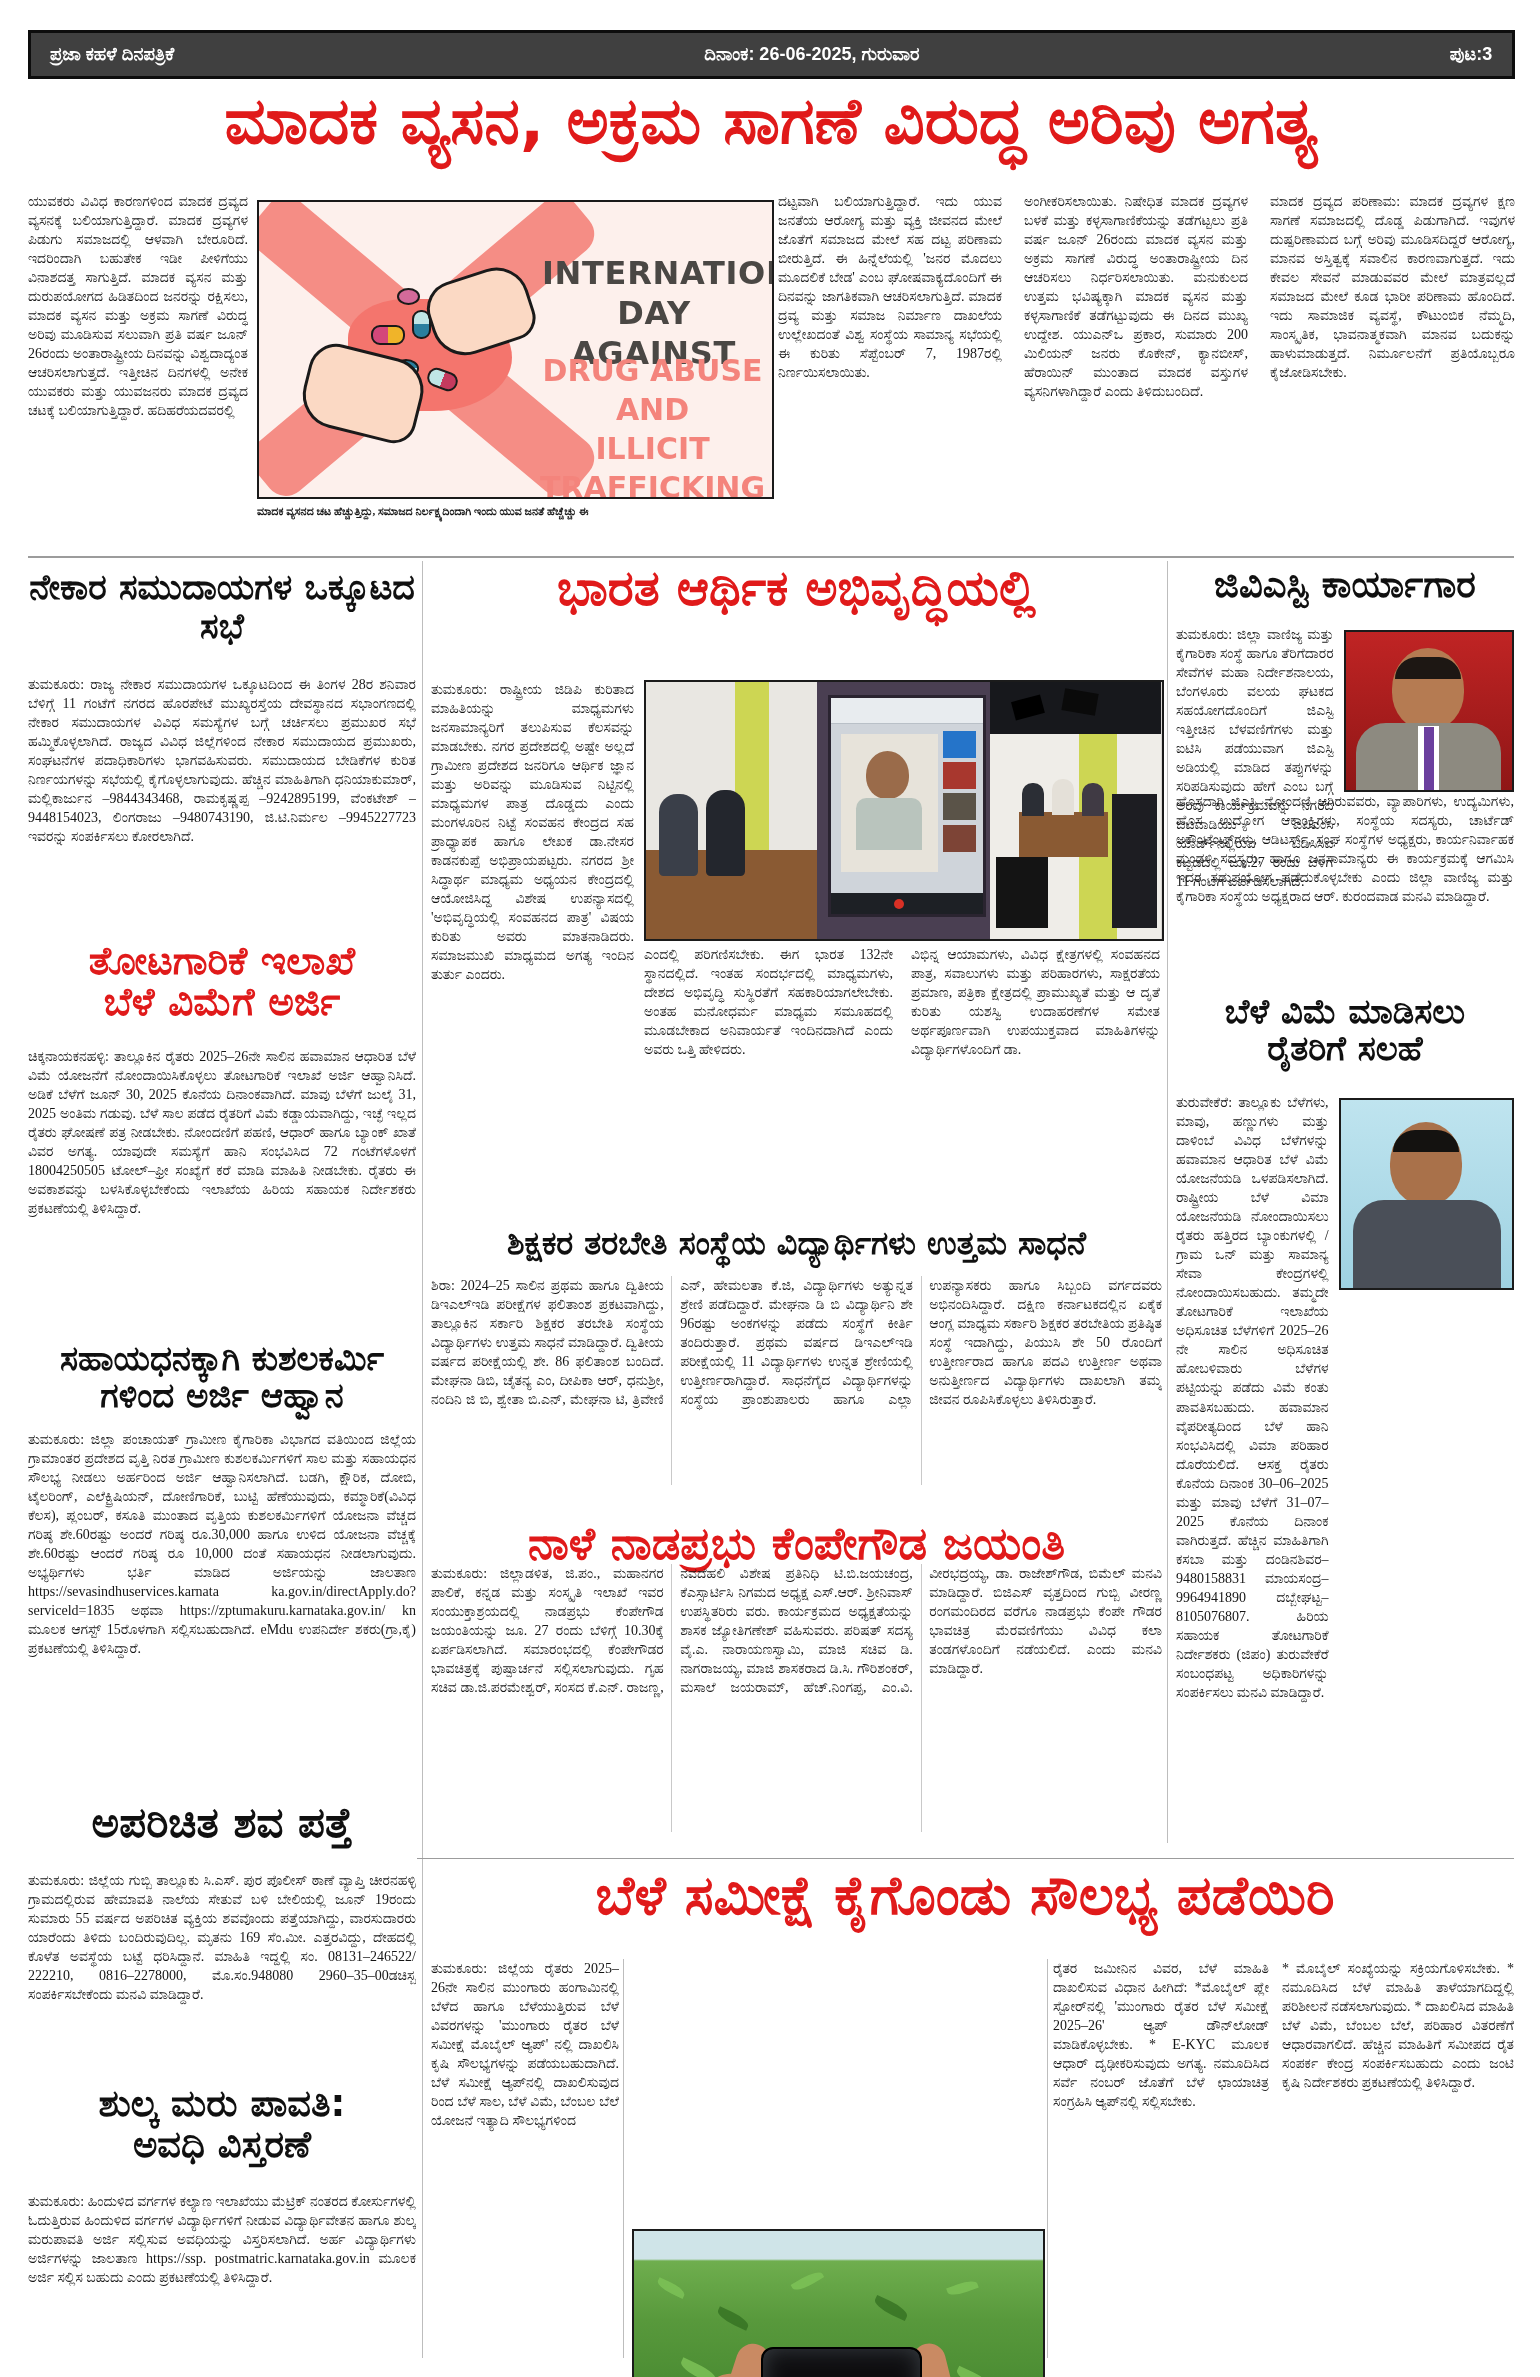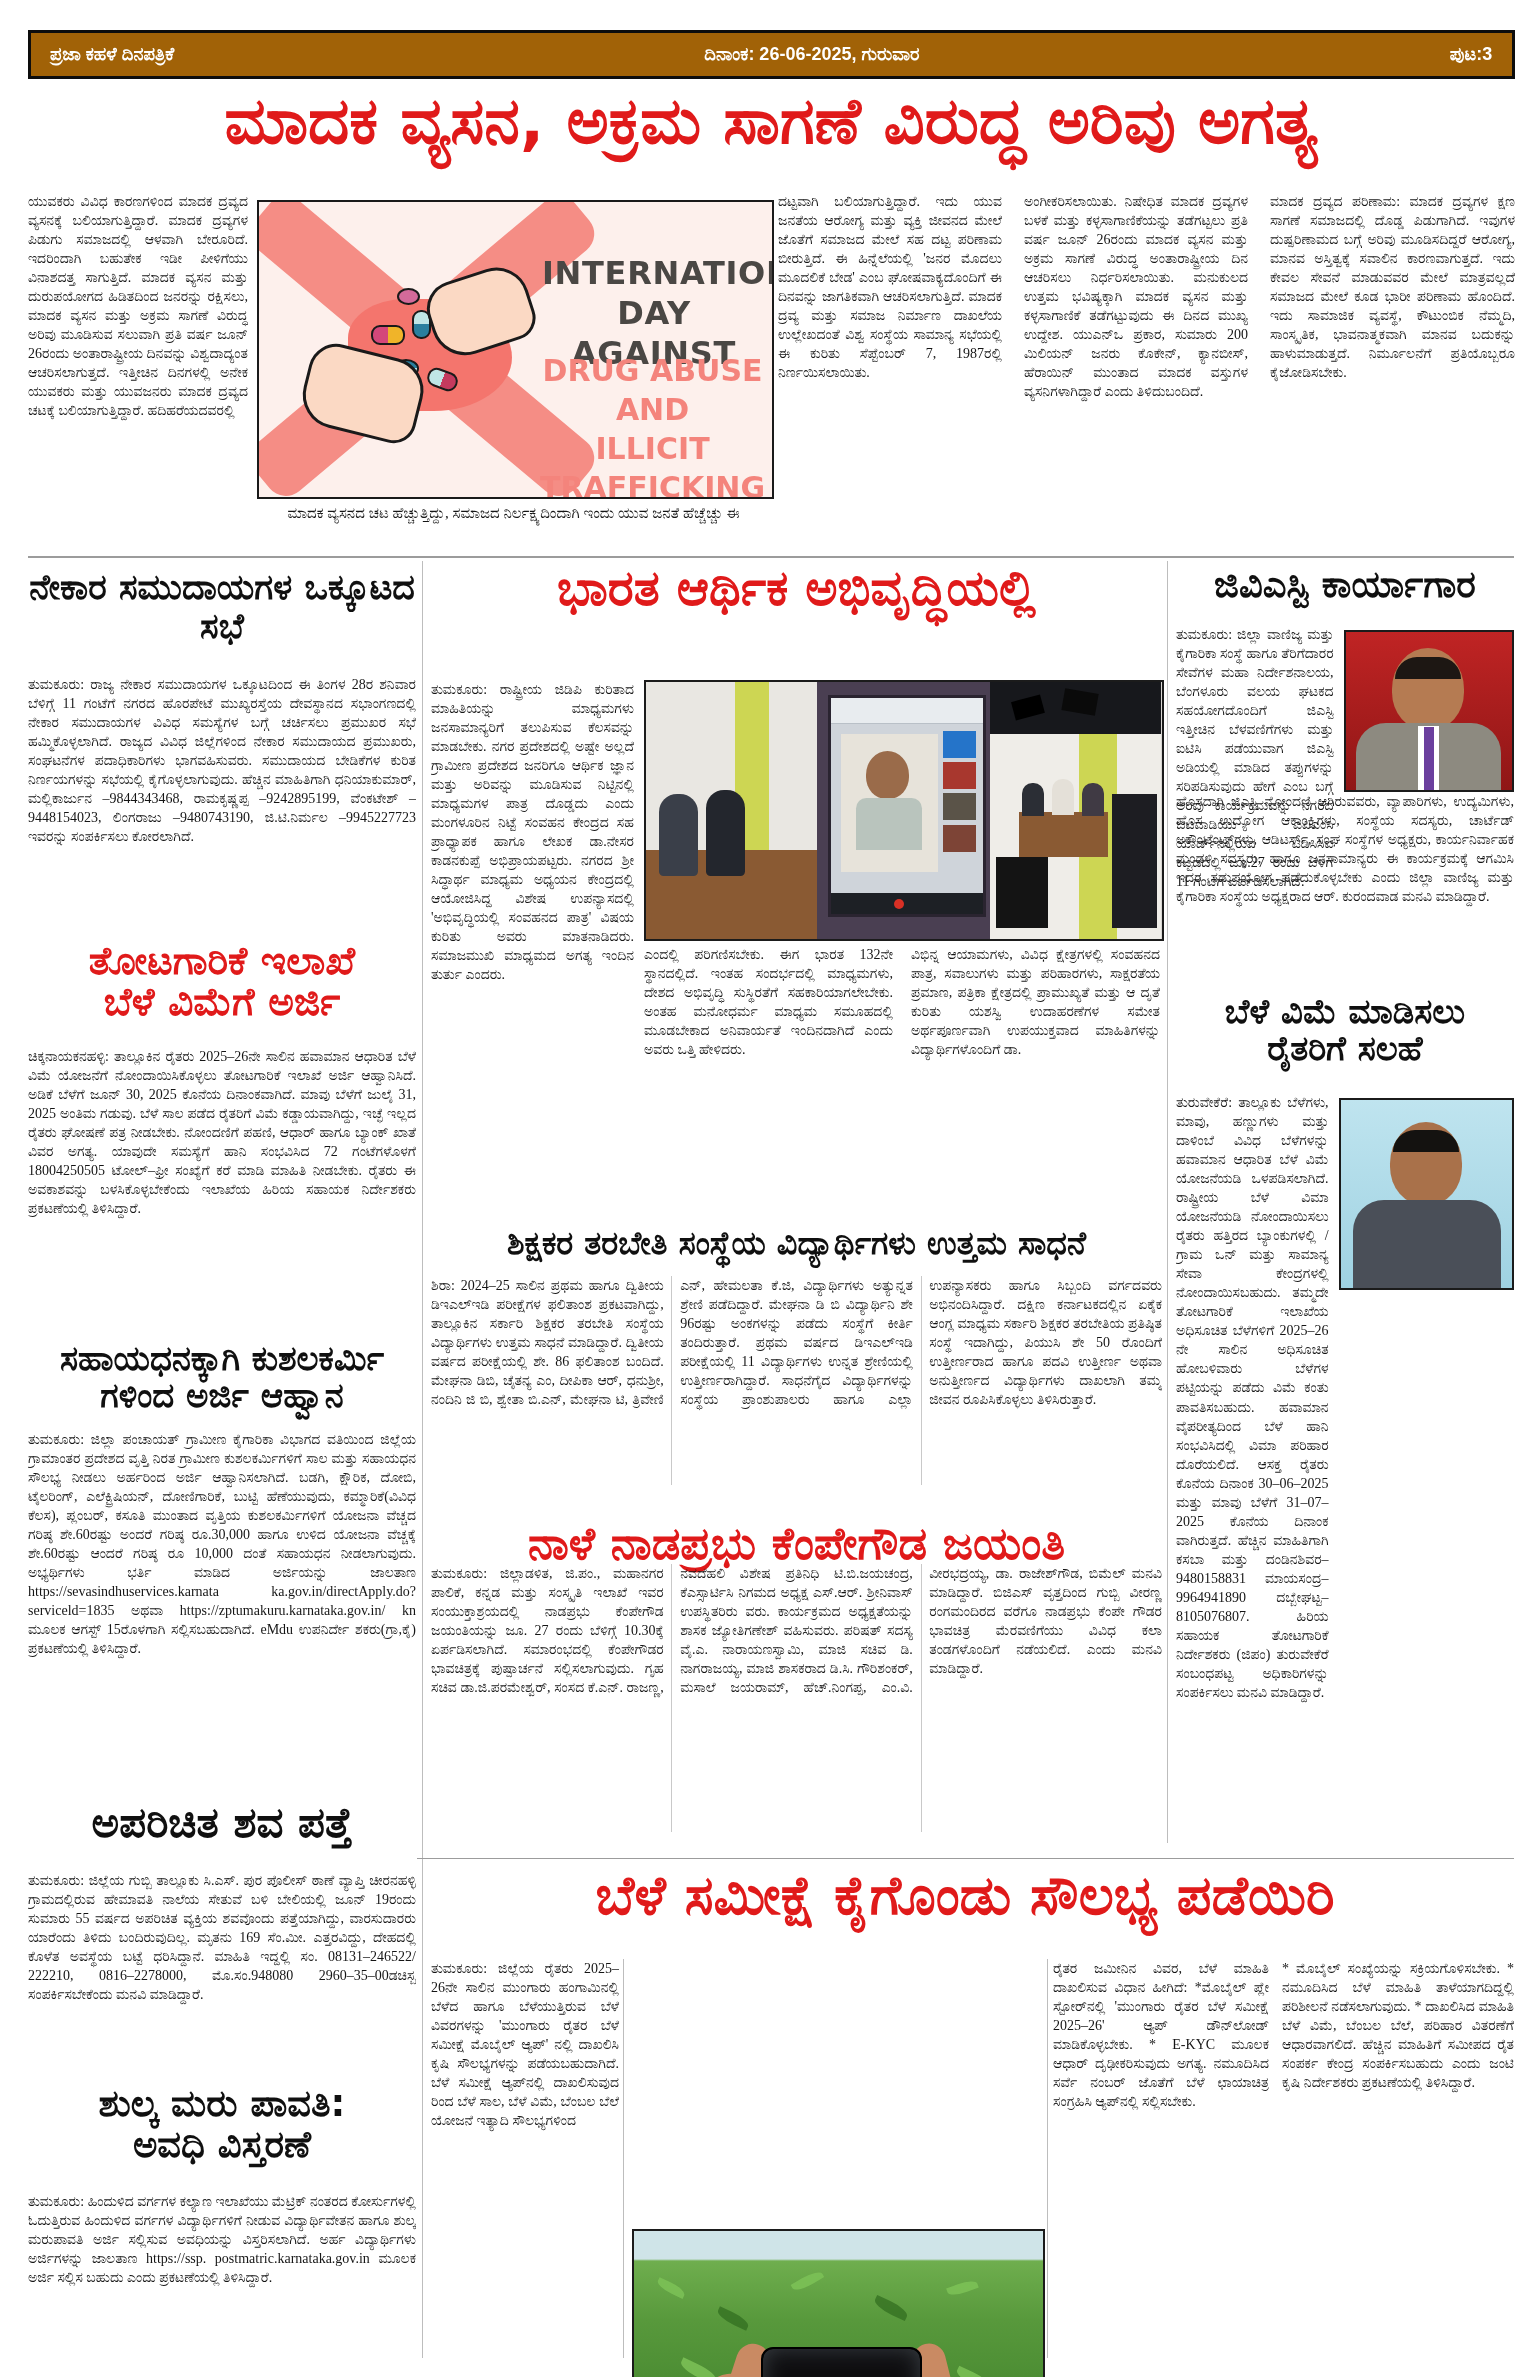--- a/index.html
+++ b/index.html
@@ -1,33 +1,33 @@
 <!DOCTYPE html>
 <html style="font-size:12px"><head>
 <meta charset="utf-8">
 <style>
   html,body{margin:0;padding:0;background:#9a9a9a;}
   .page{position:relative;width:1541px;height:2377px;background:#ffffff;margin:0 auto;
         font-family:"Liberation Serif","DejaVu Serif",serif;color:#151515;overflow:hidden;}
   .abs{position:absolute;}
   
-  .mast{background:#a16207;border:3px solid #0d0d0d;color:#fff;display:flex;align-items:center;
+  .mast{background:#404040;border:3px solid #0d0d0d;color:#fff;display:flex;align-items:center;
         justify-content:space-between;padding:0 19.4px;box-sizing:border-box;
         font-family:"Liberation Sans","DejaVu Sans",sans-serif;font-size:18px;font-weight:bold;}
   
   .hl-red{color:#e01a1a;font-weight:bold;text-align:center;
           font-family:"DejaVu Sans","Liberation Sans",sans-serif;line-height:1.04;}
   .hl-blk{color:#101010;font-weight:bold;text-align:center;
           font-family:"DejaVu Sans","Liberation Sans",sans-serif;line-height:1.1;}
   
   .bt{font-size:14px;line-height:1.36;text-align:justify;overflow:hidden;word-break:break-word;}
   .cols3{column-count:3;column-gap:16.4px;column-rule:0.7px solid #c9c9c9;}
   .vr{background:#bdbdbd;width:0.7px;}
   .hr{background:#9c9c9c;height:1.5px;}
-  .cap{font-weight:normal;text-align:center;font-size:15px;line-height:1.3;}
+  .cap{font-weight:bold;font-size:11px;line-height:1.3;}
   
   .poster{background:#fdf0ec;border:2.2px solid #1a1a1a;overflow:hidden;}
   .xstroke{position:absolute;background:#f58d85;border-radius:21px;}
   .pillpatch{position:absolute;background:#f4756d;border-radius:40% 60% 55% 45%;}
   .hand{position:absolute;background:#fbd9c4;border:3.7px solid #1a1a1a;border-radius:28px 33px 22.4px 34px;}
   .pill{position:absolute;border-radius:9px;border:2.2px solid #1a1a1a;}
   .poster-t1{position:absolute;font-family:"DejaVu Sans","Liberation Sans",sans-serif;
              font-weight:bold;color:#4a4744;text-align:center;line-height:1.25;font-size:32px;letter-spacing:0.7px;}
   .poster-t2{position:absolute;font-family:"DejaVu Sans","Liberation Sans",sans-serif;
              font-weight:bold;color:#f4847c;text-align:center;line-height:1.3;font-size:30px;}

